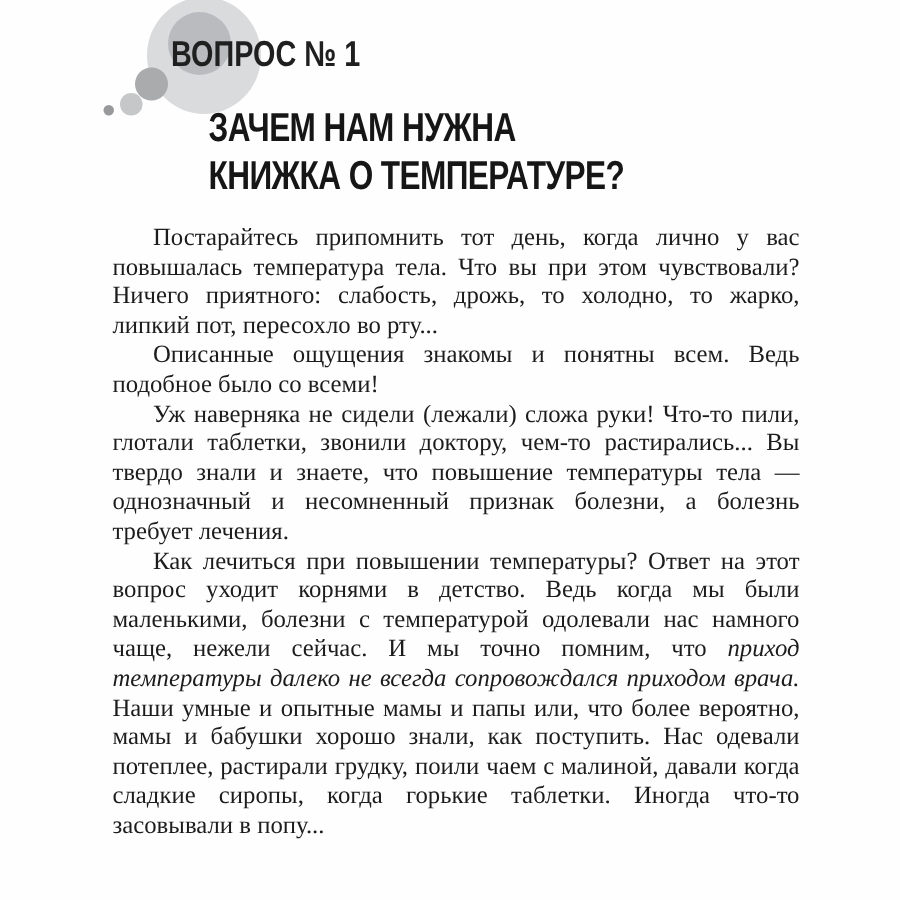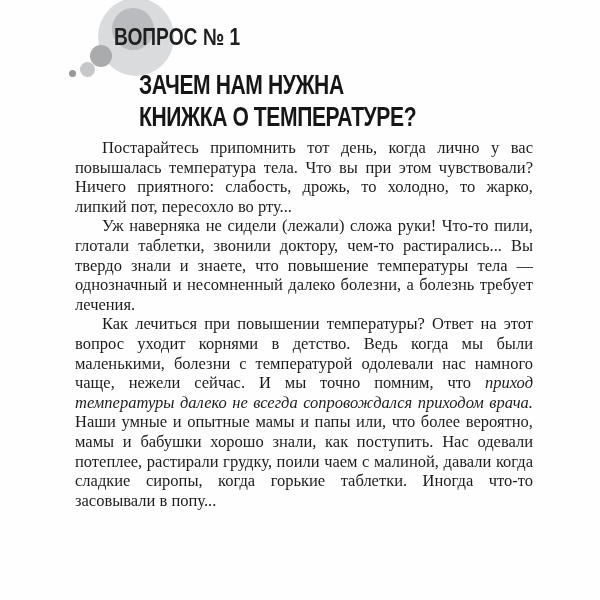--- a/index.html
+++ b/index.html
@@ -44,21 +44,21 @@
     transform: scaleX(0.78);
     transform-origin: left top;
     white-space: nowrap;
     z-index: 2;
   }
   .chapter-title span { display: block; }
 
   
   .body-text {
     position: absolute;
-    left: 75px; top: 138px;
+    left: 75px; top: 148px;
     width: 458px;
     font-size: 16.5px;
     line-height: 19.6px;
     text-align: justify;
     hyphens: auto;
   }
   .body-text p {
     margin: 0;
     text-indent: 27px;
   }
@@ -77,15 +77,16 @@
   </div>
   <div class="question-label">ВОПРОС № 1</div>
   <h1 class="chapter-title">
     <span>ЗАЧЕМ НАМ НУЖНА</span>
     <span>КНИЖКА О ТЕМПЕРАТУРЕ?</span>
   </h1>
 </header>
 
 <main class="body-text">
   <p>Постарайтесь припомнить тот день, когда лично у вас повышалась температура тела. Что вы при этом чувствовали? Ничего приятного: слабость, дрожь, то холодно, то жарко, липкий пот, пересохло во рту...</p>
-  <p>Уж наверняка не сидели (лежали) сложа руки! Что-то пили, глотали таблетки, звонили доктору, чем-то растирались... Вы твердо знали и знаете, что повышение температуры тела — однозначный и несомненный далеко болезни, а болезнь требует лечения.</p>
+  <p>Описанные ощущения знакомы и понятны всем. Ведь подобное было со всеми!</p>
+  <p>Уж наверняка не сидели (лежали) сложа руки! Что-то пили, глотали таблетки, звонили доктору, чем-то растирались... Вы твердо знали и знаете, что повышение температуры тела — однозначный и несомненный признак болезни, а болезнь требует лечения.</p>
   <p><span>Как лечиться при повышении температуры? Ответ на этот вопрос уходит корнями в детство. Ведь когда мы были маленькими, болезни с температурой одолевали нас намного чаще, нежели сейчас. И мы точно помним, что </span><em>приход температуры далеко не всегда сопровождался приходом врача.</em><span> Наши умные и опытные мамы и папы или, что более вероятно, мамы и бабушки хорошо знали, как поступить. Нас одевали потеплее, растирали грудку, поили чаем с малиной, давали когда сладкие сиропы, когда горькие таблетки. Иногда что-то засовывали в попу...</span></p>
 </main>
 
 </body></html>

